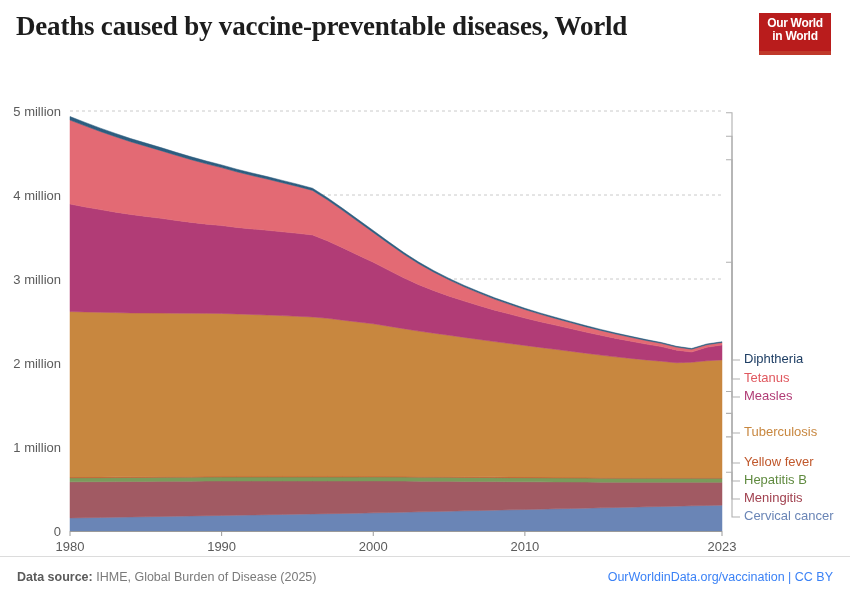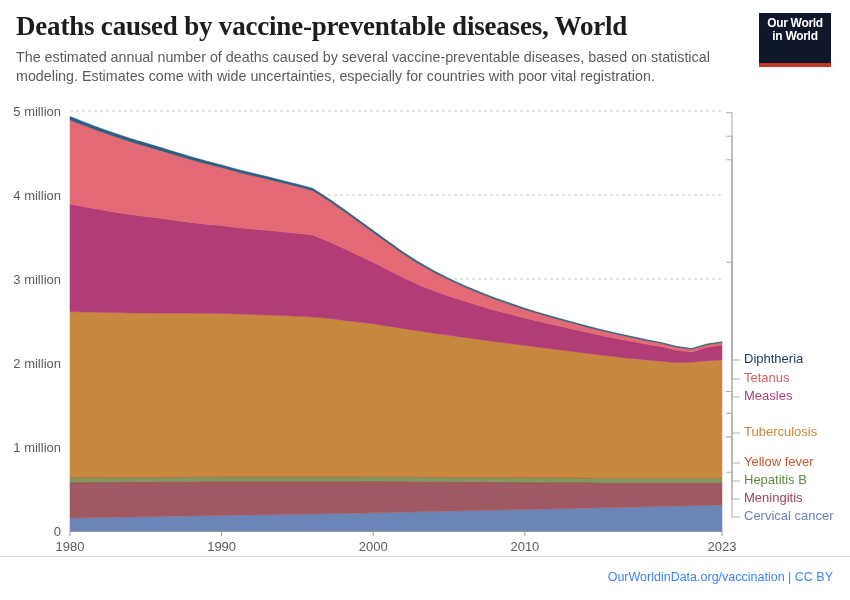--- a/index.html
+++ b/index.html
@@ -44,24 +44,24 @@
     color: #5b5b5b;
     margin: 6px 0 0 0;
     width: 718px;
   }
   
   .owid-logo {
     position: absolute;
     right: 17px;
     top: 13px;
     width: 72px;
-    background: #0f172a;
+    background: #b91c1c;
     border-bottom: 4px solid #c0392b;
     text-align: center;
-    padding: 4px 0 20px 0;
+    padding: 4px 0 8px 0;
     box-sizing: border-box;
   }
   .owid-logo span {
     display: block;
     color: #ffffff;
     font-family: "Liberation Sans", sans-serif;
     font-size: 12px;
     font-weight: 700;
     line-height: 13px;
     letter-spacing: -0.3px;
@@ -132,21 +132,20 @@
     color: #3b82f6;
   }
 </style>
 </head>
 <body>
 
 <div id="chart-root">
 
   <div class="header">
     <h1 class="chart-title">Deaths caused by vaccine-preventable diseases, World</h1>
-    <p class="chart-subtitle">The estimated annual number of deaths caused by several vaccine-preventable diseases, based on statistical modeling. Estimates come with wide uncertainties, especially for countries with poor vital registration.</p>
   </div>
 
   <div class="owid-logo">
     <span>Our World</span>
     <span>in World</span>
   </div>
 
   <svg class="plot-svg" id="plot-svg" width="850" height="560">
     <g id="grid-layer">
         <path d="M70 447 L722 447" class="gridline"></path>
@@ -198,16 +197,20 @@
         <path d="M726 413.4 L732 413.4 L732 481 L740 481" class="legend-connector"></path>
         <text x="744" y="481" class="legend-label" fill="#5f8a3f">Hepatitis B</text>
         <path d="M726 436.92 L732 436.92 L732 499 L740 499" class="legend-connector"></path>
         <text x="744" y="499" class="legend-label" fill="#a1414f">Meningitis</text>
         <path d="M726 472.2 L732 472.2 L732 517 L740 517" class="legend-connector"></path>
         <text x="744" y="517" class="legend-label" fill="#6a85b6">Cervical cancer</text>
       </g>
   </svg>
 
   <div class="footer">
+    <div class="footer-left">
+      <b>Data source:</b>
+      <span>IHME, Global Burden of Disease (2025)</span>
+    </div>
     <div class="footer-right">OurWorldinData.org/vaccination | CC BY</div>
   </div>
 
 </div>
 
 </body></html>

